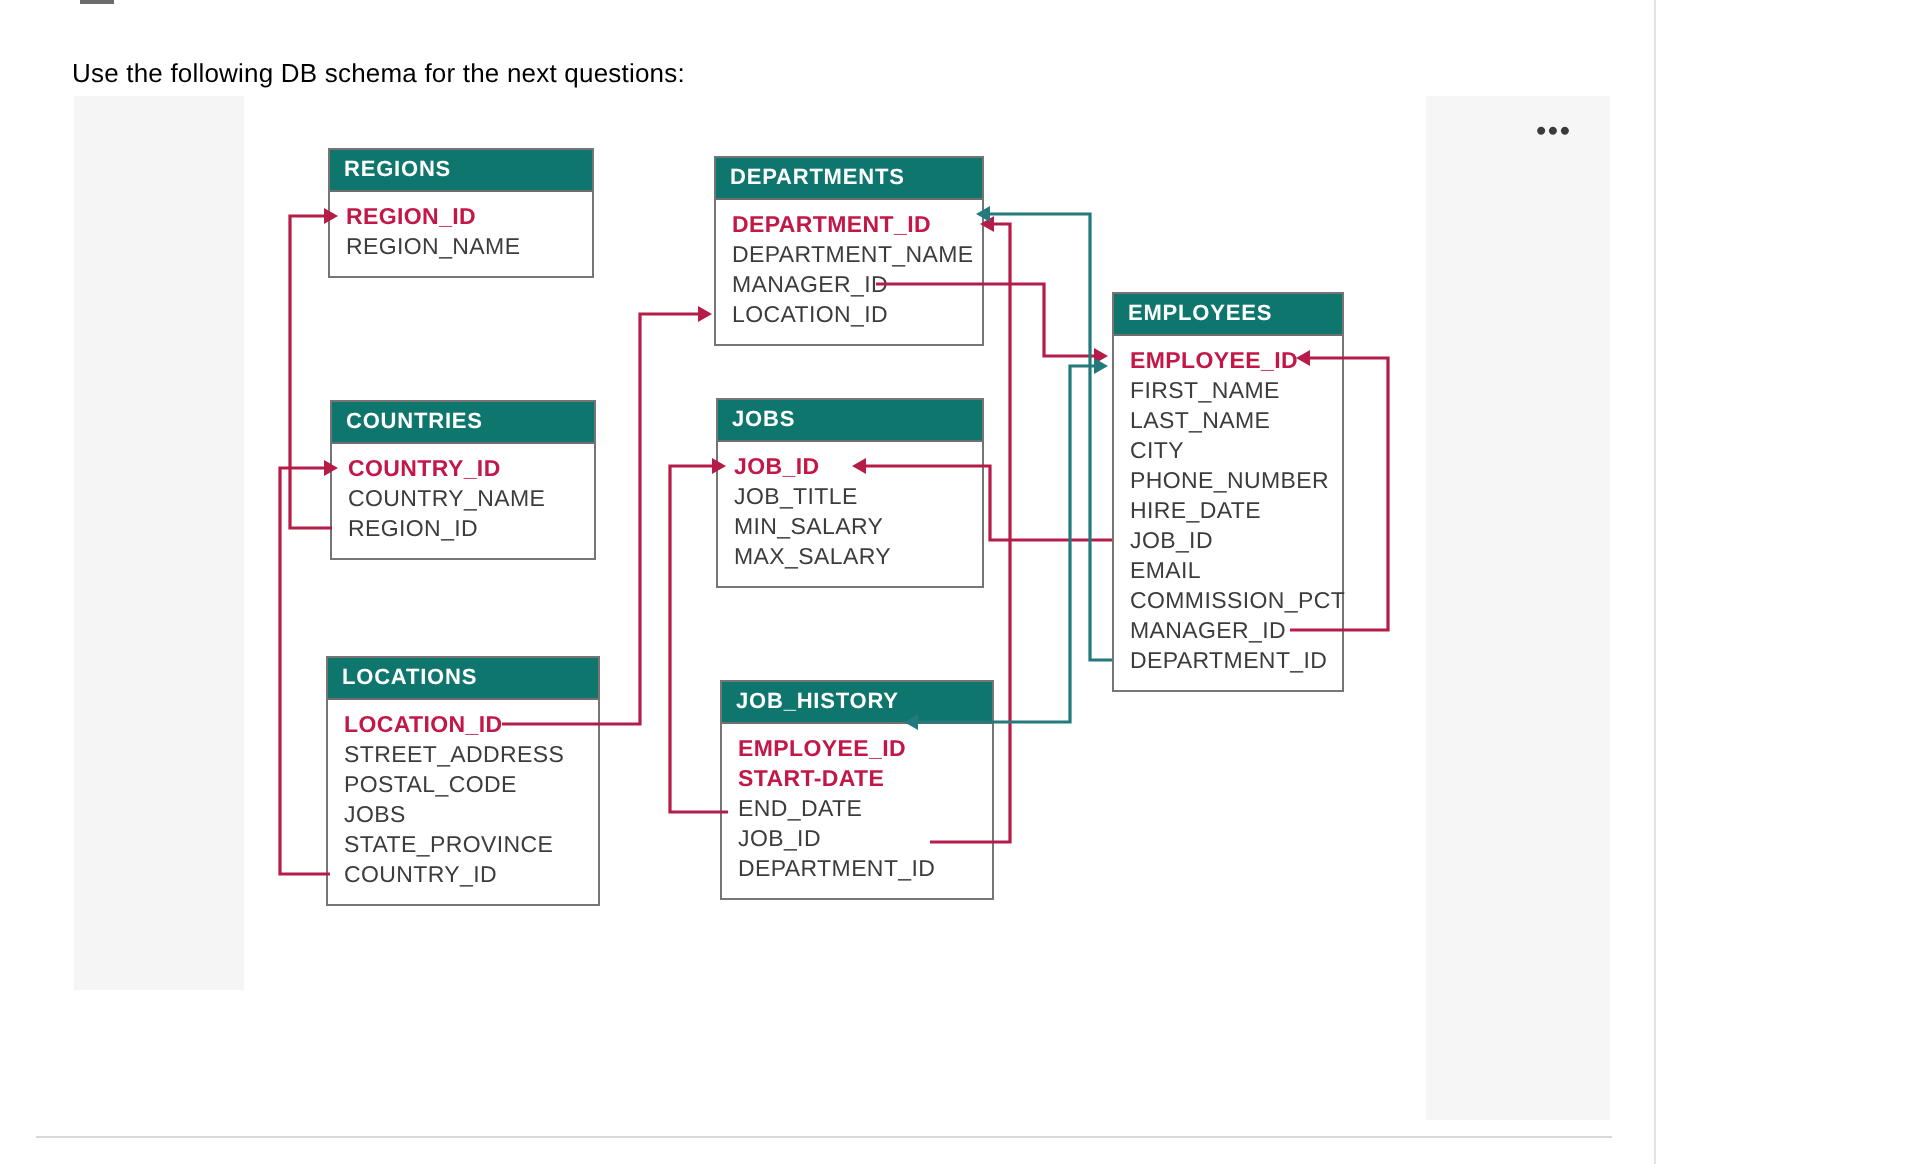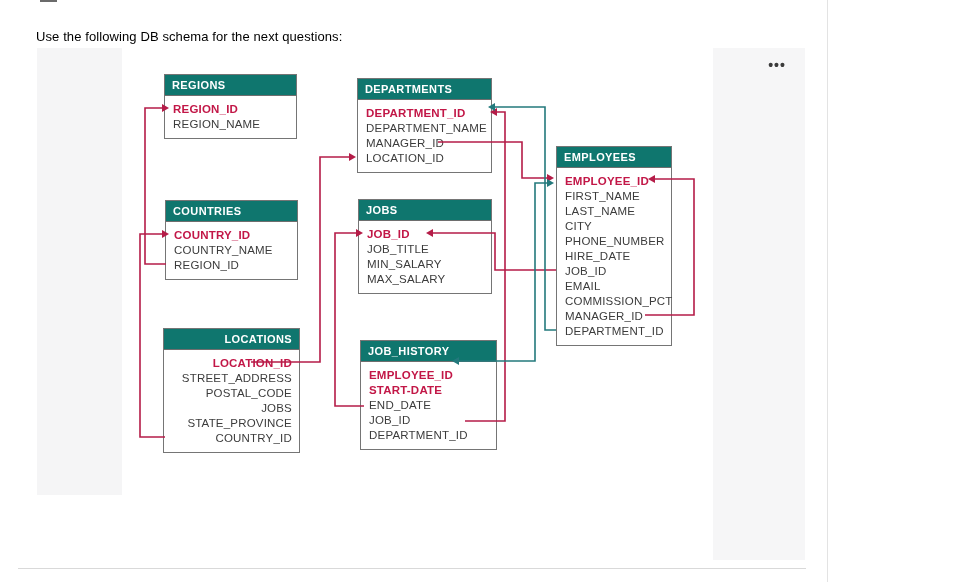--- a/index.html
+++ b/index.html
@@ -96,21 +96,21 @@
         </div>
       </div>
       <div class="db-table" style="left: 165px; top: 200px; width: 133px;">
         <div class="db-table-header">COUNTRIES</div>
         <div class="db-table-body">
           <div class="db-field pk">COUNTRY_ID</div>
           <div class="db-field">COUNTRY_NAME</div>
           <div class="db-field">REGION_ID</div>
         </div>
       </div>
-      <div class="db-table" style="left: 163px; top: 328px; width: 137px; text-align: right;">
+      <div class="db-table" style="left: 163px; top: 328px; width: 137px;">
         <div class="db-table-header">LOCATIONS</div>
         <div class="db-table-body">
           <div class="db-field pk">LOCATION_ID</div>
           <div class="db-field">STREET_ADDRESS</div>
           <div class="db-field">POSTAL_CODE</div>
           <div class="db-field">JOBS</div>
           <div class="db-field">STATE_PROVINCE</div>
           <div class="db-field">COUNTRY_ID</div>
         </div>
       </div>

